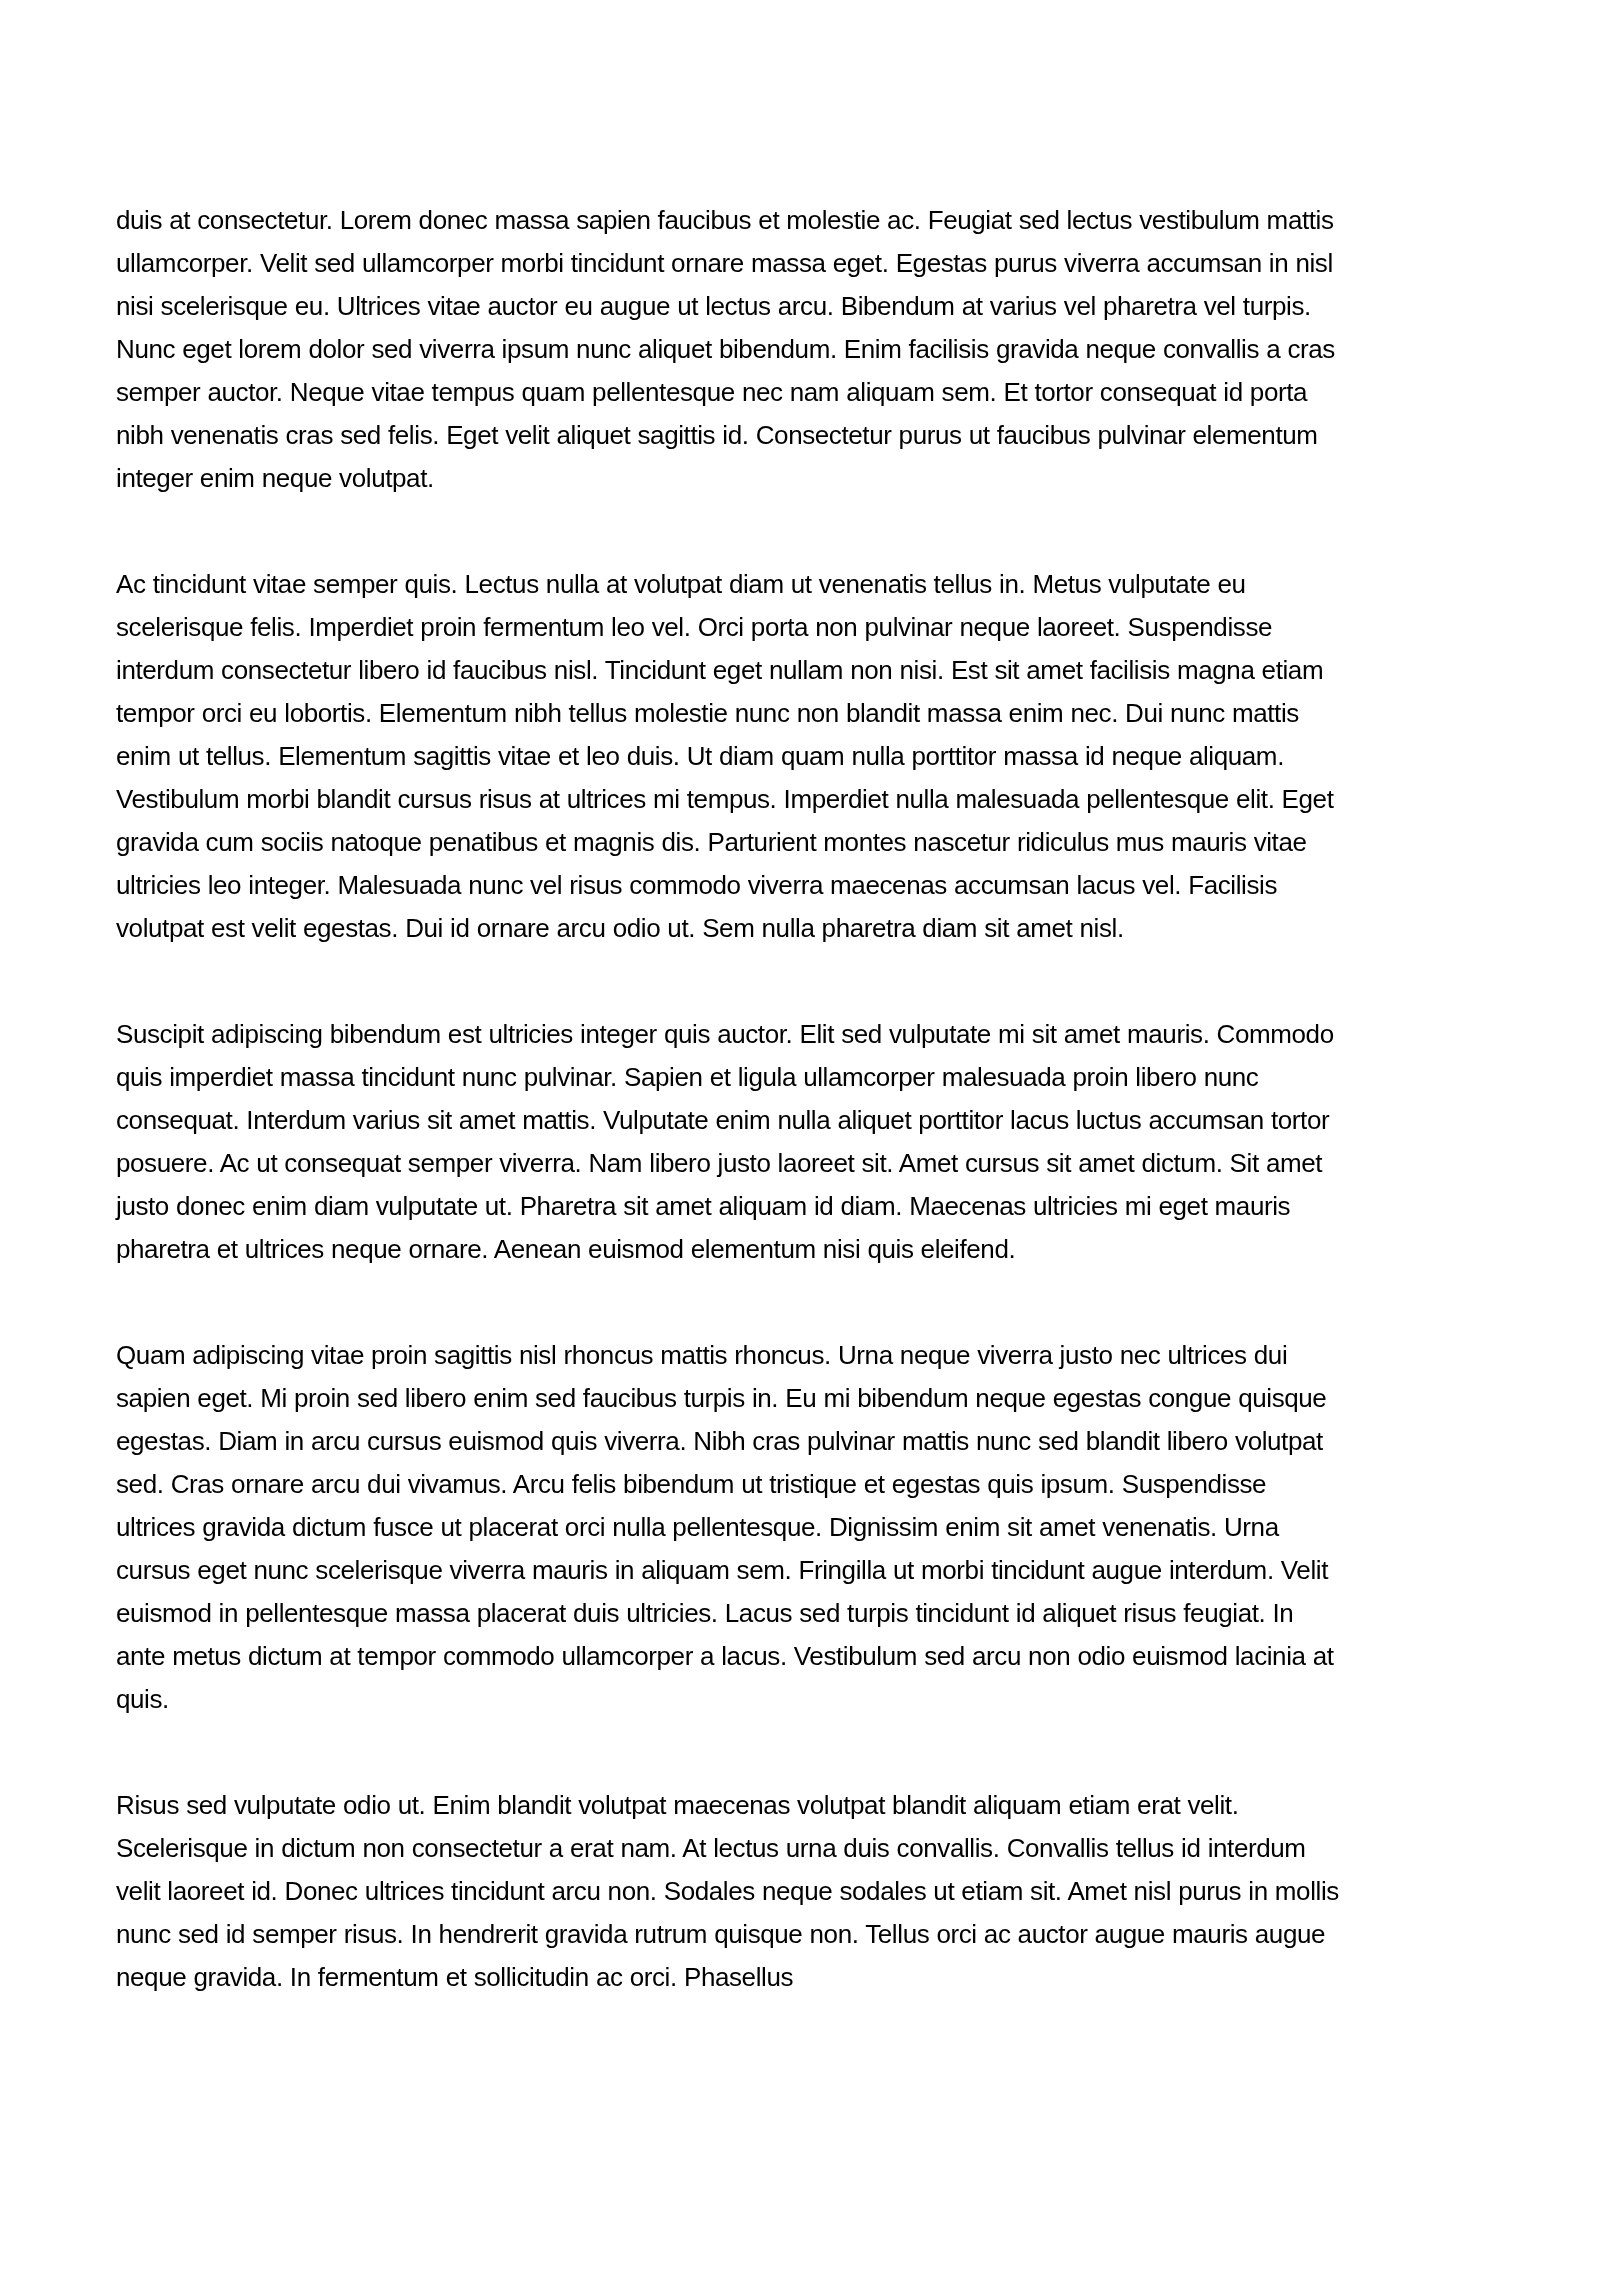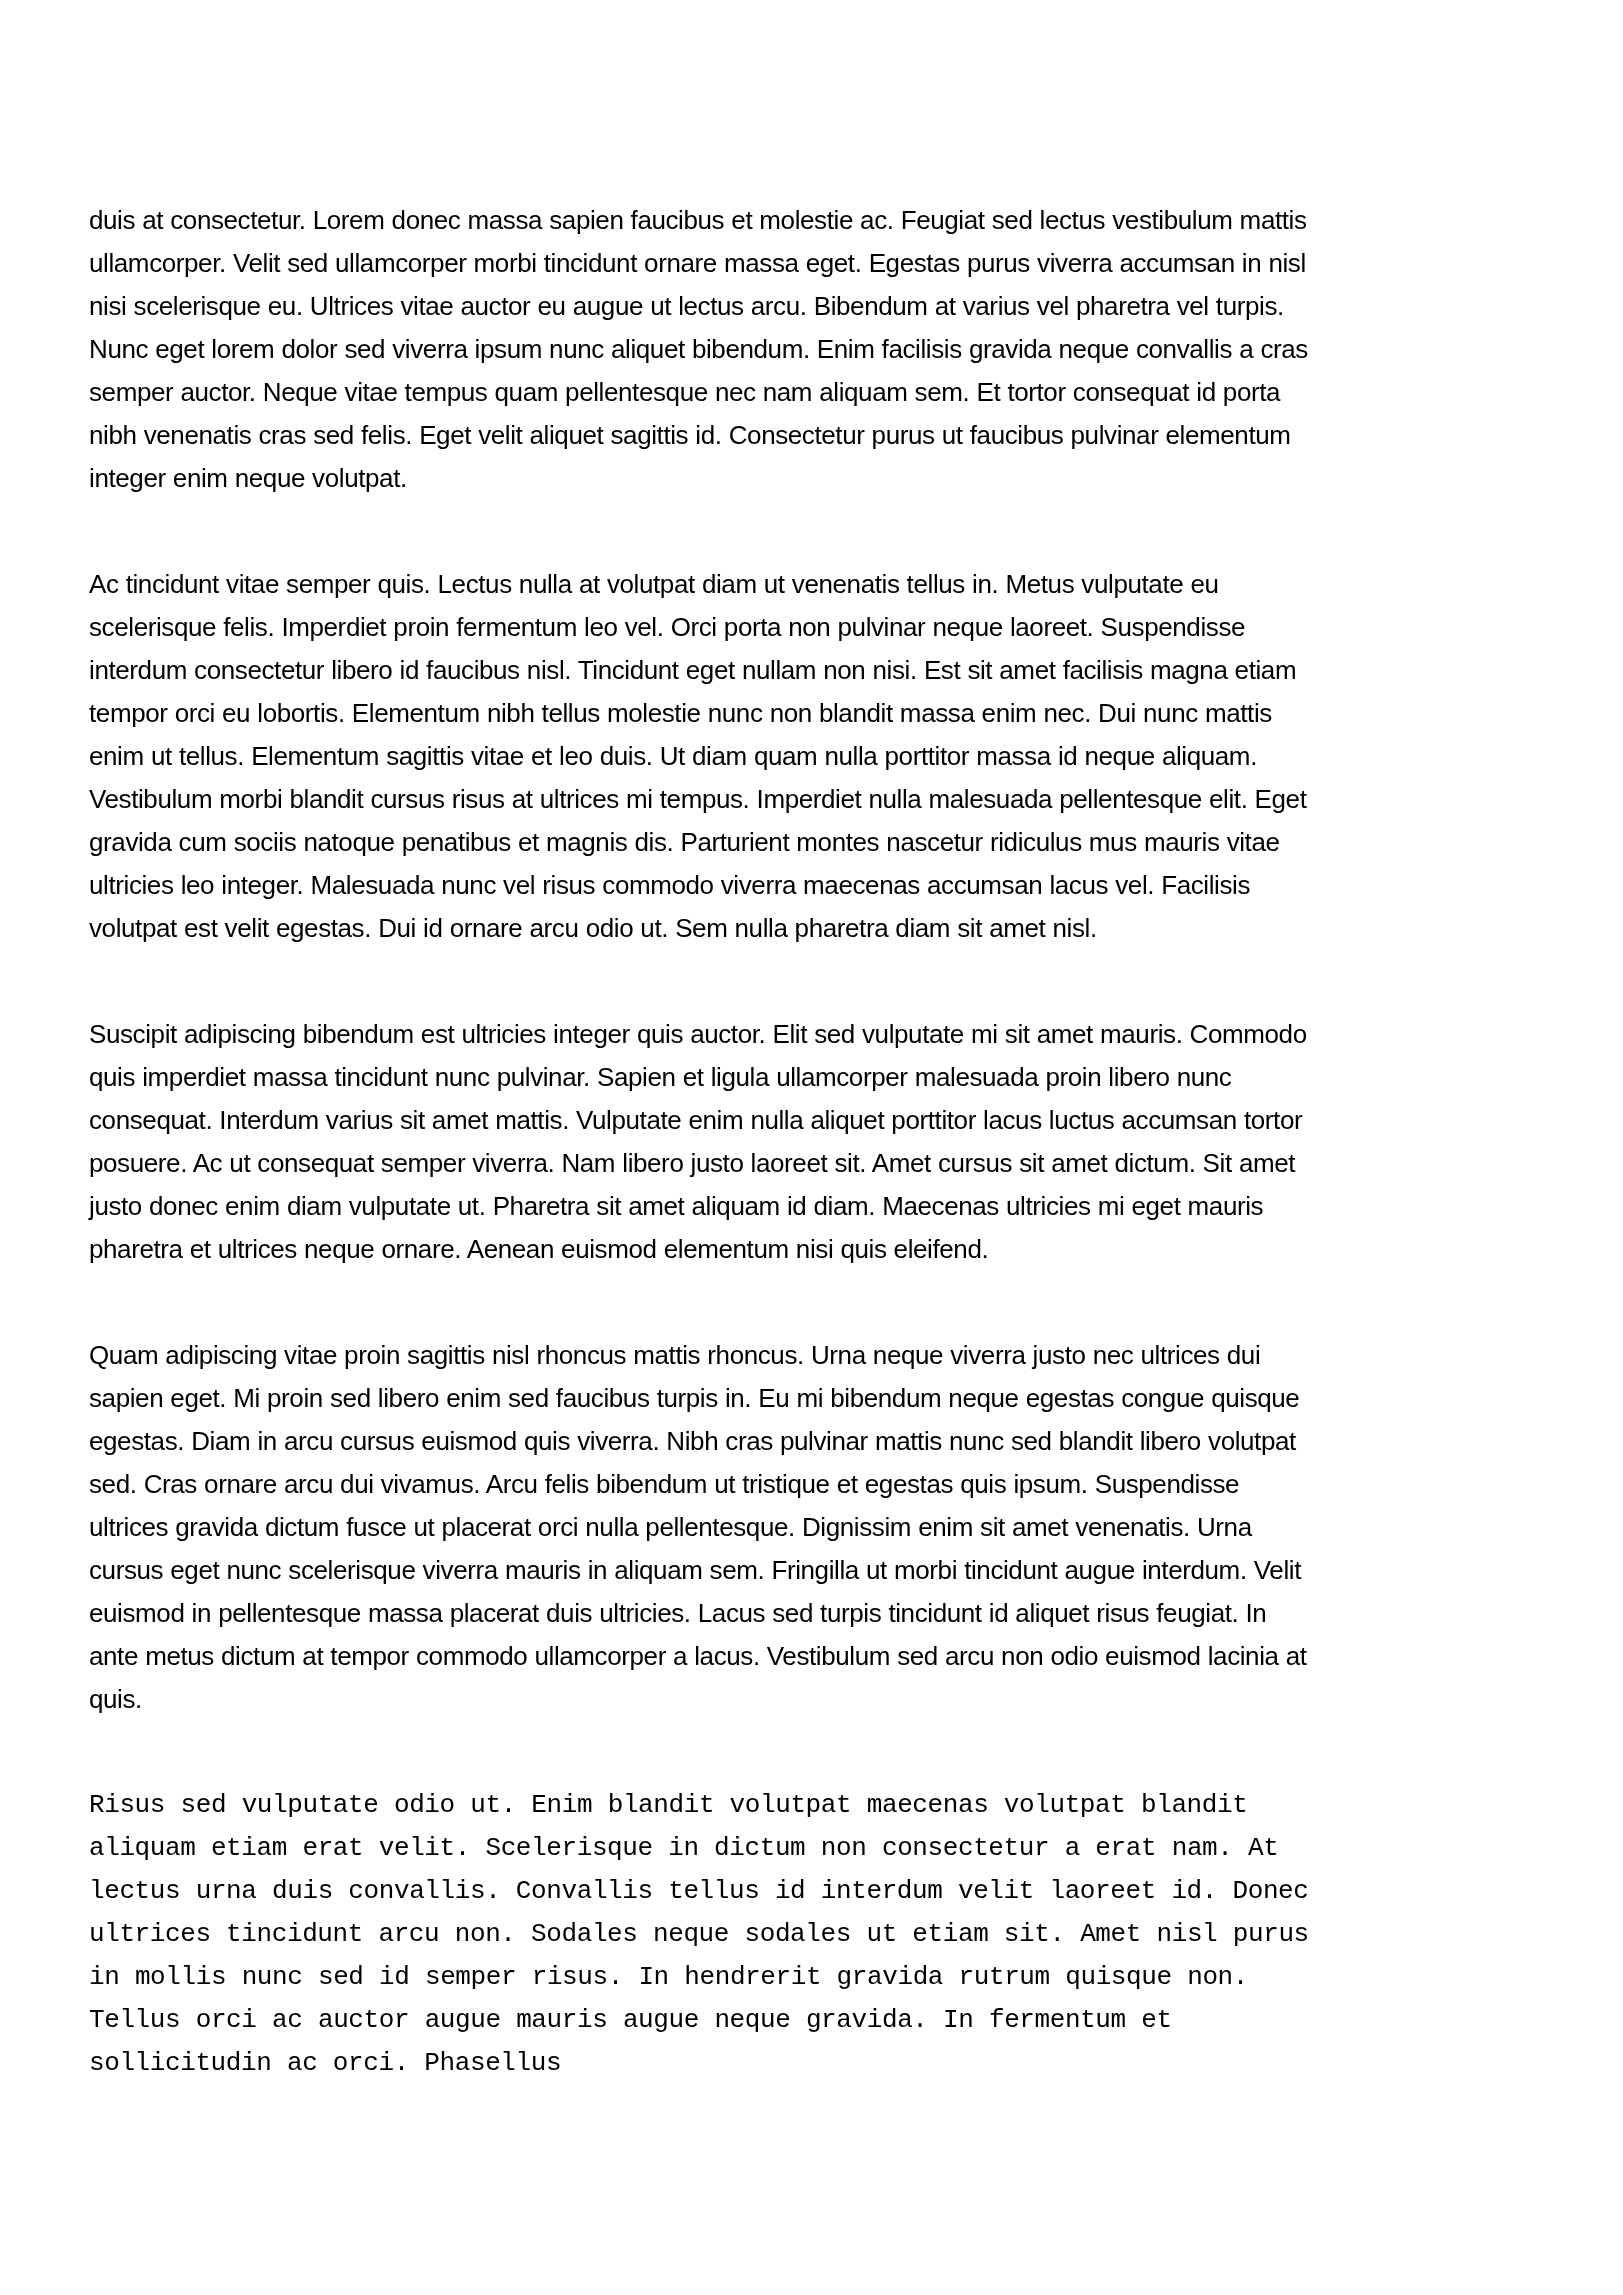--- a/index.html
+++ b/index.html
@@ -12,37 +12,36 @@
     background: #ffffff;
     font-family: "Liberation Sans", sans-serif;
     position: relative;
     overflow: hidden;
   }
   .page {
     box-sizing: border-box;
     width: 1623px;
     height: 2295px;
     background: #ffffff;
-    padding: 199px 198px 0 89px;
+    padding: 199px 198px 0 116px;
   }
   .content {
     width: 1226px;
   }
   .para {
     margin: 0 0 63px 0;
     font-size: 26px;
     line-height: 43px;
     letter-spacing: -0.4px;
     word-spacing: 0.3px;
     color: #000000;
     text-align: left;
   }
   .para:last-child {
     margin-bottom: 0;
-    font-family: Liberation Mono, monospace;
   }
 </style>
 </head>
 <body style="background: rgb(255, 255, 255);">
 
 <div class="page">
   <div class="content">
     <p class="para" style="color: rgb(0, 0, 0);">duis at consectetur. Lorem donec massa sapien faucibus et molestie ac. Feugiat sed lectus vestibulum mattis ullamcorper. Velit sed ullamcorper morbi tincidunt ornare massa eget. Egestas purus viverra accumsan in nisl nisi scelerisque eu. Ultrices vitae auctor eu augue ut lectus arcu. Bibendum at varius vel pharetra vel turpis. Nunc eget lorem dolor sed viverra ipsum nunc aliquet bibendum. Enim facilisis gravida neque convallis a cras semper auctor. Neque vitae tempus quam pellentesque nec nam aliquam sem. Et tortor consequat id porta nibh venenatis cras sed felis. Eget velit aliquet sagittis id. Consectetur purus ut faucibus pulvinar elementum integer enim neque volutpat.</p>
     <p class="para" style="color: rgb(0, 0, 0);">Ac tincidunt vitae semper quis. Lectus nulla at volutpat diam ut venenatis tellus in. Metus vulputate eu scelerisque felis. Imperdiet proin fermentum leo vel. Orci porta non pulvinar neque laoreet. Suspendisse interdum consectetur libero id faucibus nisl. Tincidunt eget nullam non nisi. Est sit amet facilisis magna etiam tempor orci eu lobortis. Elementum nibh tellus molestie nunc non blandit massa enim nec. Dui nunc mattis enim ut tellus. Elementum sagittis vitae et leo duis. Ut diam quam nulla porttitor massa id neque aliquam. Vestibulum morbi blandit cursus risus at ultrices mi tempus. Imperdiet nulla malesuada pellentesque elit. Eget gravida cum sociis natoque penatibus et magnis dis. Parturient montes nascetur ridiculus mus mauris vitae ultricies leo integer. Malesuada nunc vel risus commodo viverra maecenas accumsan lacus vel. Facilisis volutpat est velit egestas. Dui id ornare arcu odio ut. Sem nulla pharetra diam sit amet nisl.</p>
     <p class="para" style="color: rgb(0, 0, 0);">Suscipit adipiscing bibendum est ultricies integer quis auctor. Elit sed vulputate mi sit amet mauris. Commodo quis imperdiet massa tincidunt nunc pulvinar. Sapien et ligula ullamcorper malesuada proin libero nunc consequat. Interdum varius sit amet mattis. Vulputate enim nulla aliquet porttitor lacus luctus accumsan tortor posuere. Ac ut consequat semper viverra. Nam libero justo laoreet sit. Amet cursus sit amet dictum. Sit amet justo donec enim diam vulputate ut. Pharetra sit amet aliquam id diam. Maecenas ultricies mi eget mauris pharetra et ultrices neque ornare. Aenean euismod elementum nisi quis eleifend.</p>

